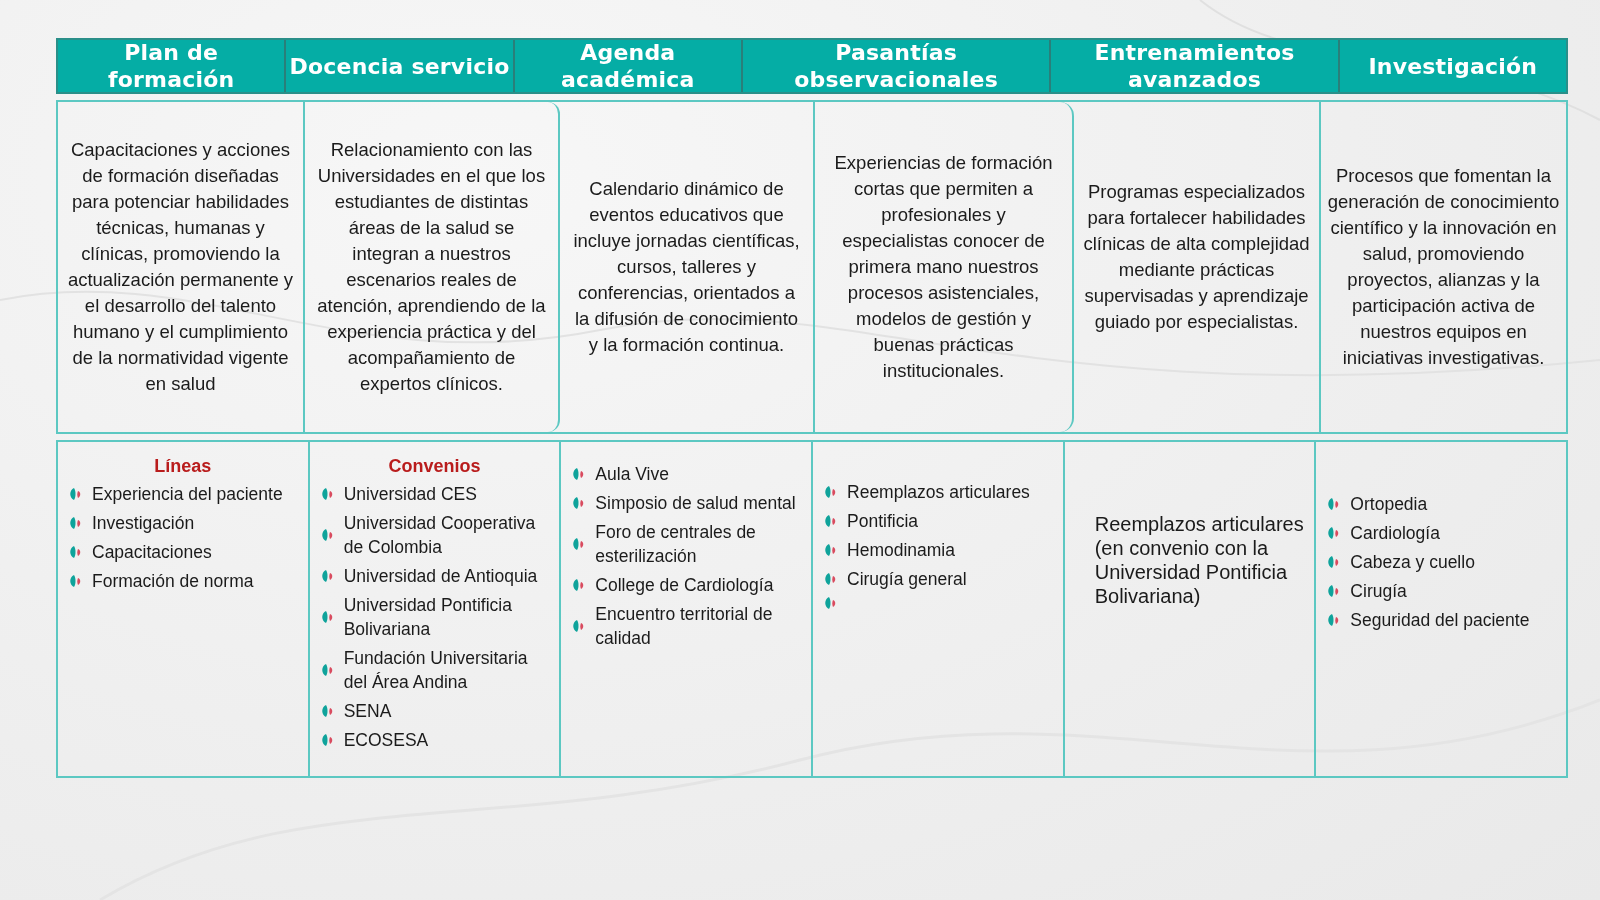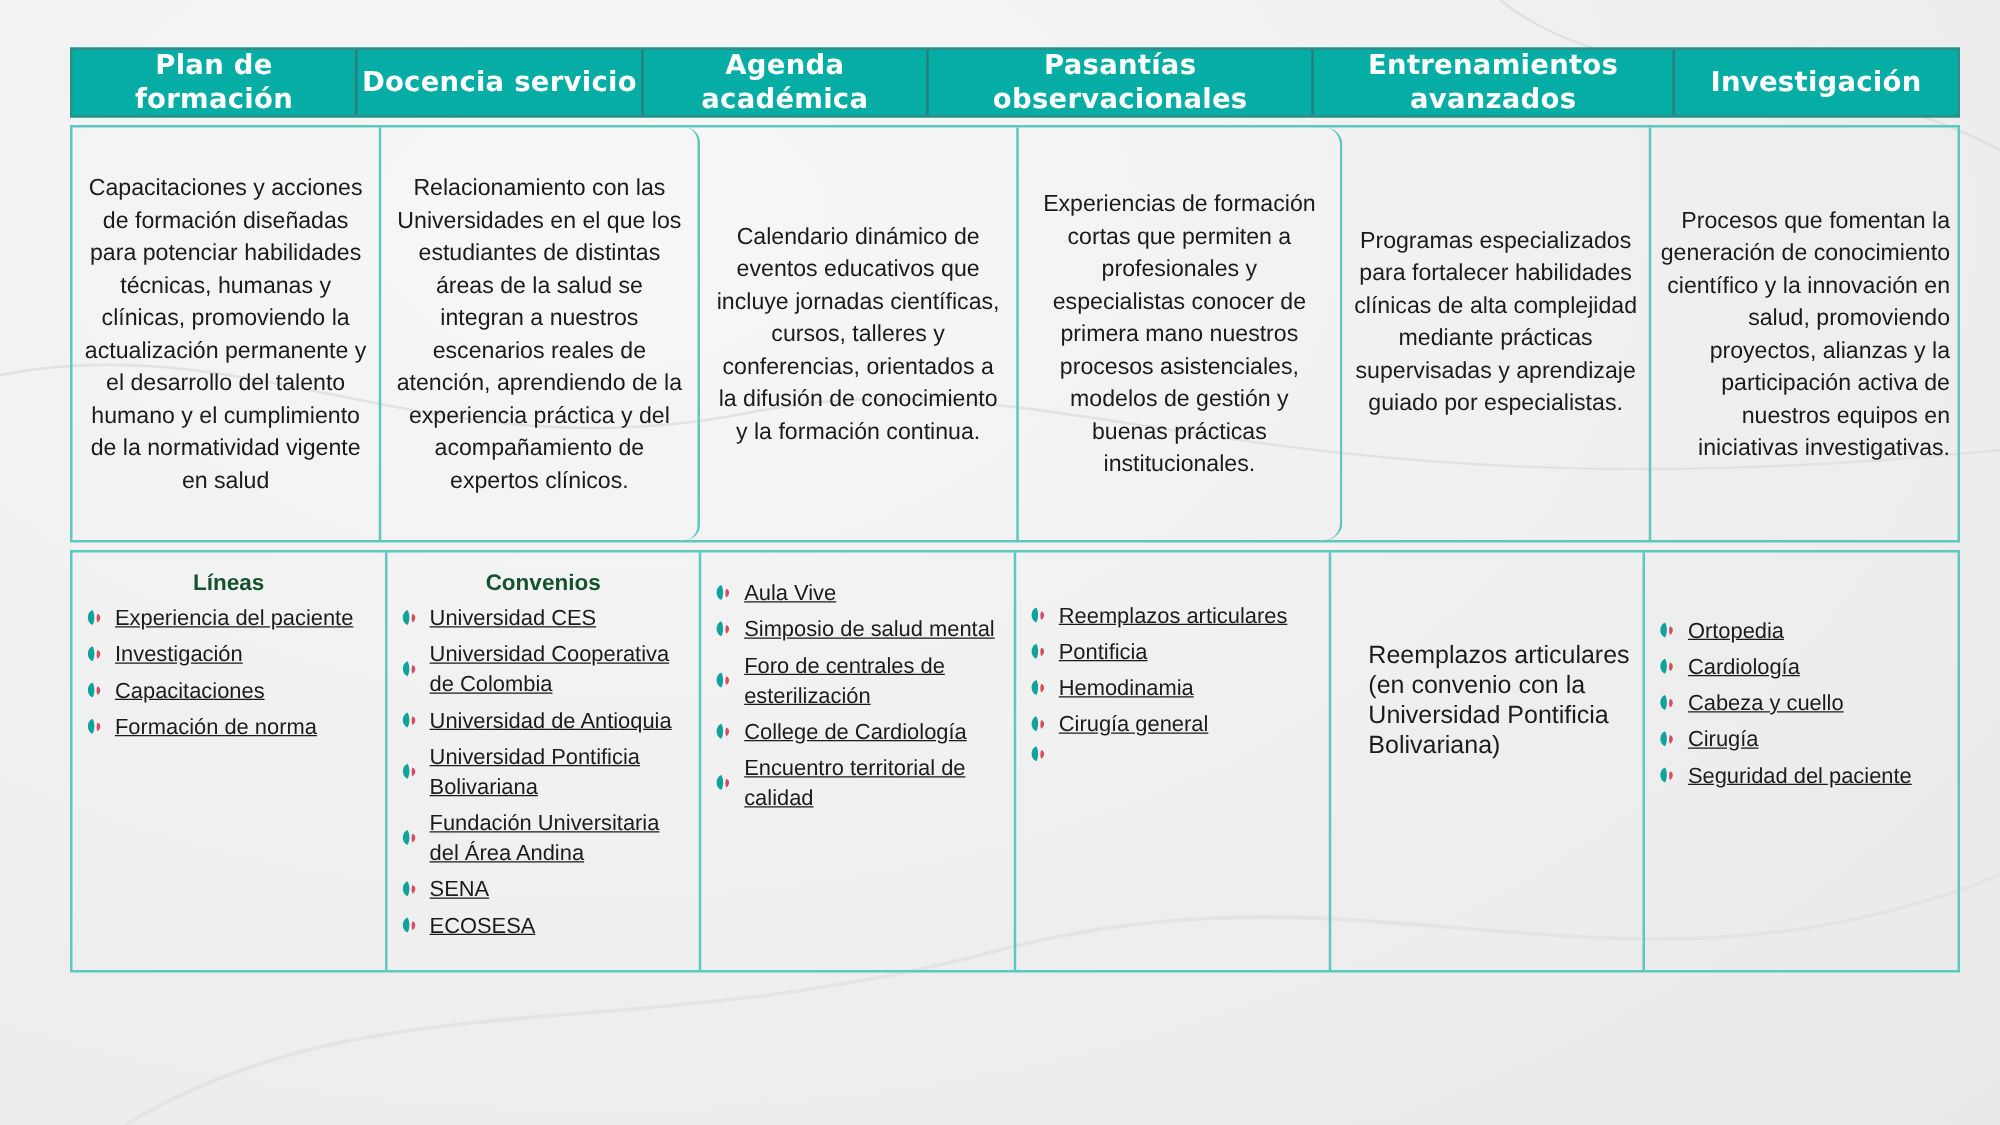--- a/index.html
+++ b/index.html
@@ -28,22 +28,22 @@
     font-size:18.5px; line-height:26px; padding:0 6px; box-sizing:border-box;
     border-right:2px solid #5cc8c2;
   }
   .desc-cell:last-child { border-right:none; }
   .list-row { margin-top:6px; height:338px; border:2px solid #5cc8c2; box-sizing:border-box; }
   .list-cell {
     flex:1; box-sizing:border-box; border-right:2px solid #5cc8c2; padding:8px 10px 0 10px;
     font-size:17.5px; line-height:24px;
   }
   .list-cell:last-child { border-right:none; }
-  .list-title { text-align:center; color:#14532d; font-weight:bold; font-size:18px; margin:4px 0 4px 0; }
-  ul { list-style:none; margin:0; padding:0;text-decoration:underline; }
+  .list-title { text-align:center; color:#b91c1c; font-weight:bold; font-size:18px; margin:4px 0 4px 0; }
+  ul { list-style:none; margin:0; padding:0; }
   li { display:flex; align-items:center; margin-bottom:5px; }
   .bullet { flex:0 0 auto; width:16px; height:14px; margin-right:8px; display:inline-block; }
   .plain-text { font-size:20px; line-height:24px; padding:62px 0 0 20px; }
 </style>
 </head>
 <body>
 
 <svg class="bg-vein" width="1600" height="900">
   <path d="M0 300 C 200 260, 350 380, 600 330 S 1000 420, 1600 360" stroke="#e2e2e2" stroke-width="2" fill="none"></path>
   <path d="M100 900 C 300 780, 500 840, 800 760 S 1300 820, 1600 700" stroke="#e4e4e4" stroke-width="3" fill="none"></path>
@@ -59,21 +59,21 @@
     <div class="header-cell" style="padding:0 30px;">Entrenamientos avanzados</div>
     <div class="header-cell">Investigación</div>
   </div>
 
   <div class="row desc-row">
     <div class="desc-cell" style="padding-top:0;">Capacitaciones  y acciones de formación diseñadas para potenciar habilidades técnicas, humanas y clínicas, promoviendo la actualización permanente y el desarrollo del talento humano y el cumplimiento de la normatividad vigente en salud</div>
     <div class="desc-cell" style="padding:0 10px;border-radius:12px;">Relacionamiento con las Universidades en el que los estudiantes de distintas áreas de la salud se integran a nuestros escenarios reales de atención, aprendiendo de la experiencia práctica y del acompañamiento de expertos clínicos.</div>
     <div class="desc-cell" style="padding:0 10px;">Calendario dinámico de eventos educativos que incluye jornadas científicas, cursos, talleres y conferencias, orientados a la difusión de conocimiento y la formación continua.</div>
     <div class="desc-cell" style="padding:0 12px;border-radius:14px;">Experiencias de formación cortas que permiten a profesionales y especialistas conocer de primera mano nuestros procesos asistenciales, modelos de gestión y buenas prácticas institucionales.</div>
     <div class="desc-cell" style="padding:0 6px 20px 6px;">Programas especializados para fortalecer habilidades clínicas de alta complejidad mediante prácticas supervisadas y aprendizaje guiado por especialistas.</div>
-    <div class="desc-cell" style="padding:0 6px;text-align:right;">Procesos que fomentan la generación de conocimiento científico y la innovación en salud, promoviendo proyectos, alianzas y la participación activa de nuestros equipos en iniciativas investigativas.</div>
+    <div class="desc-cell" style="padding:0 6px;">Procesos que fomentan la generación de conocimiento científico y la innovación en salud, promoviendo proyectos, alianzas y la participación activa de nuestros equipos en iniciativas investigativas.</div>
   </div>
 
   <div class="row list-row">
     <div class="list-cell">
       <div class="list-title">Líneas</div>
       <ul>
           <li>
             <svg class="bullet" viewBox="0 0 16 14">
               <path d="M6 1 C1 3,1 11,6 13 C8 10,8 4,6 1Z" fill="#0fa39b"></path>
               <path d="M10 4 C13 5,13 9,10 11 C9 9,9 6,10 4Z" fill="#d94b5f"></path>

